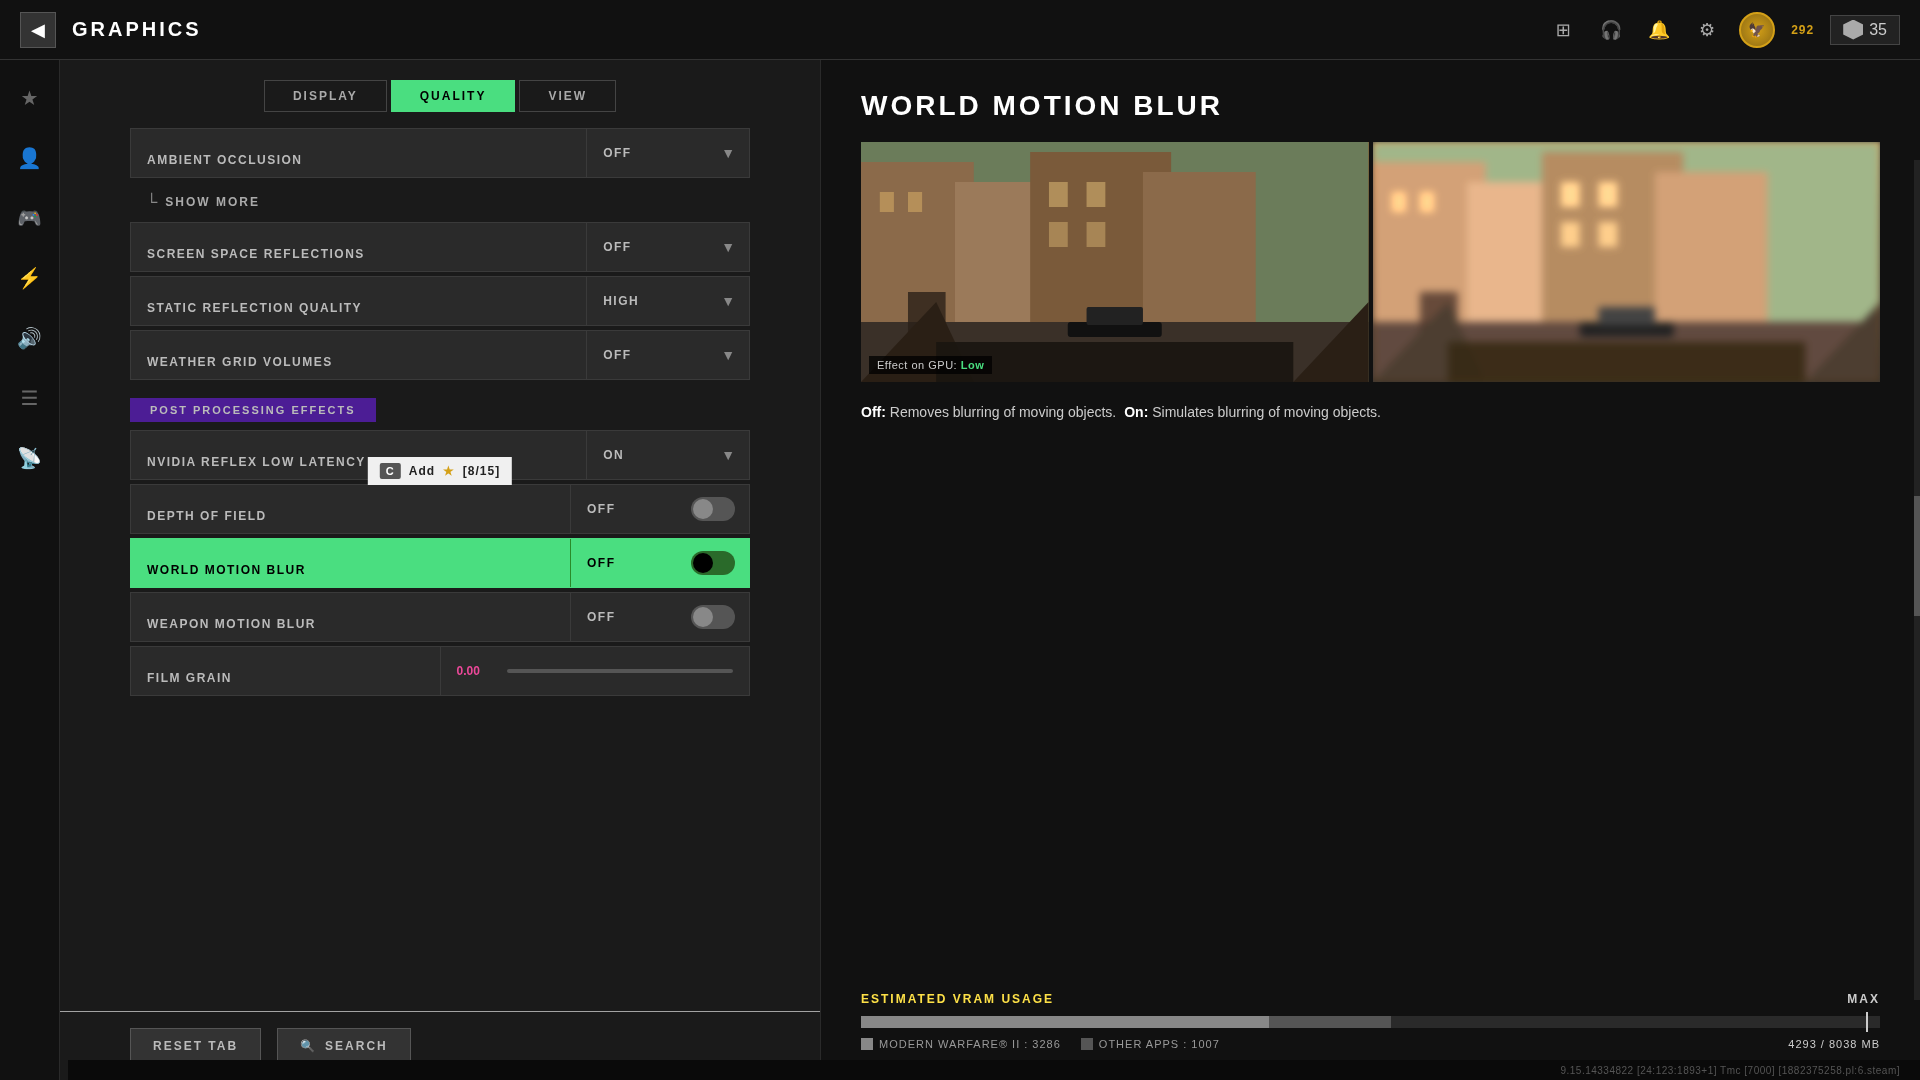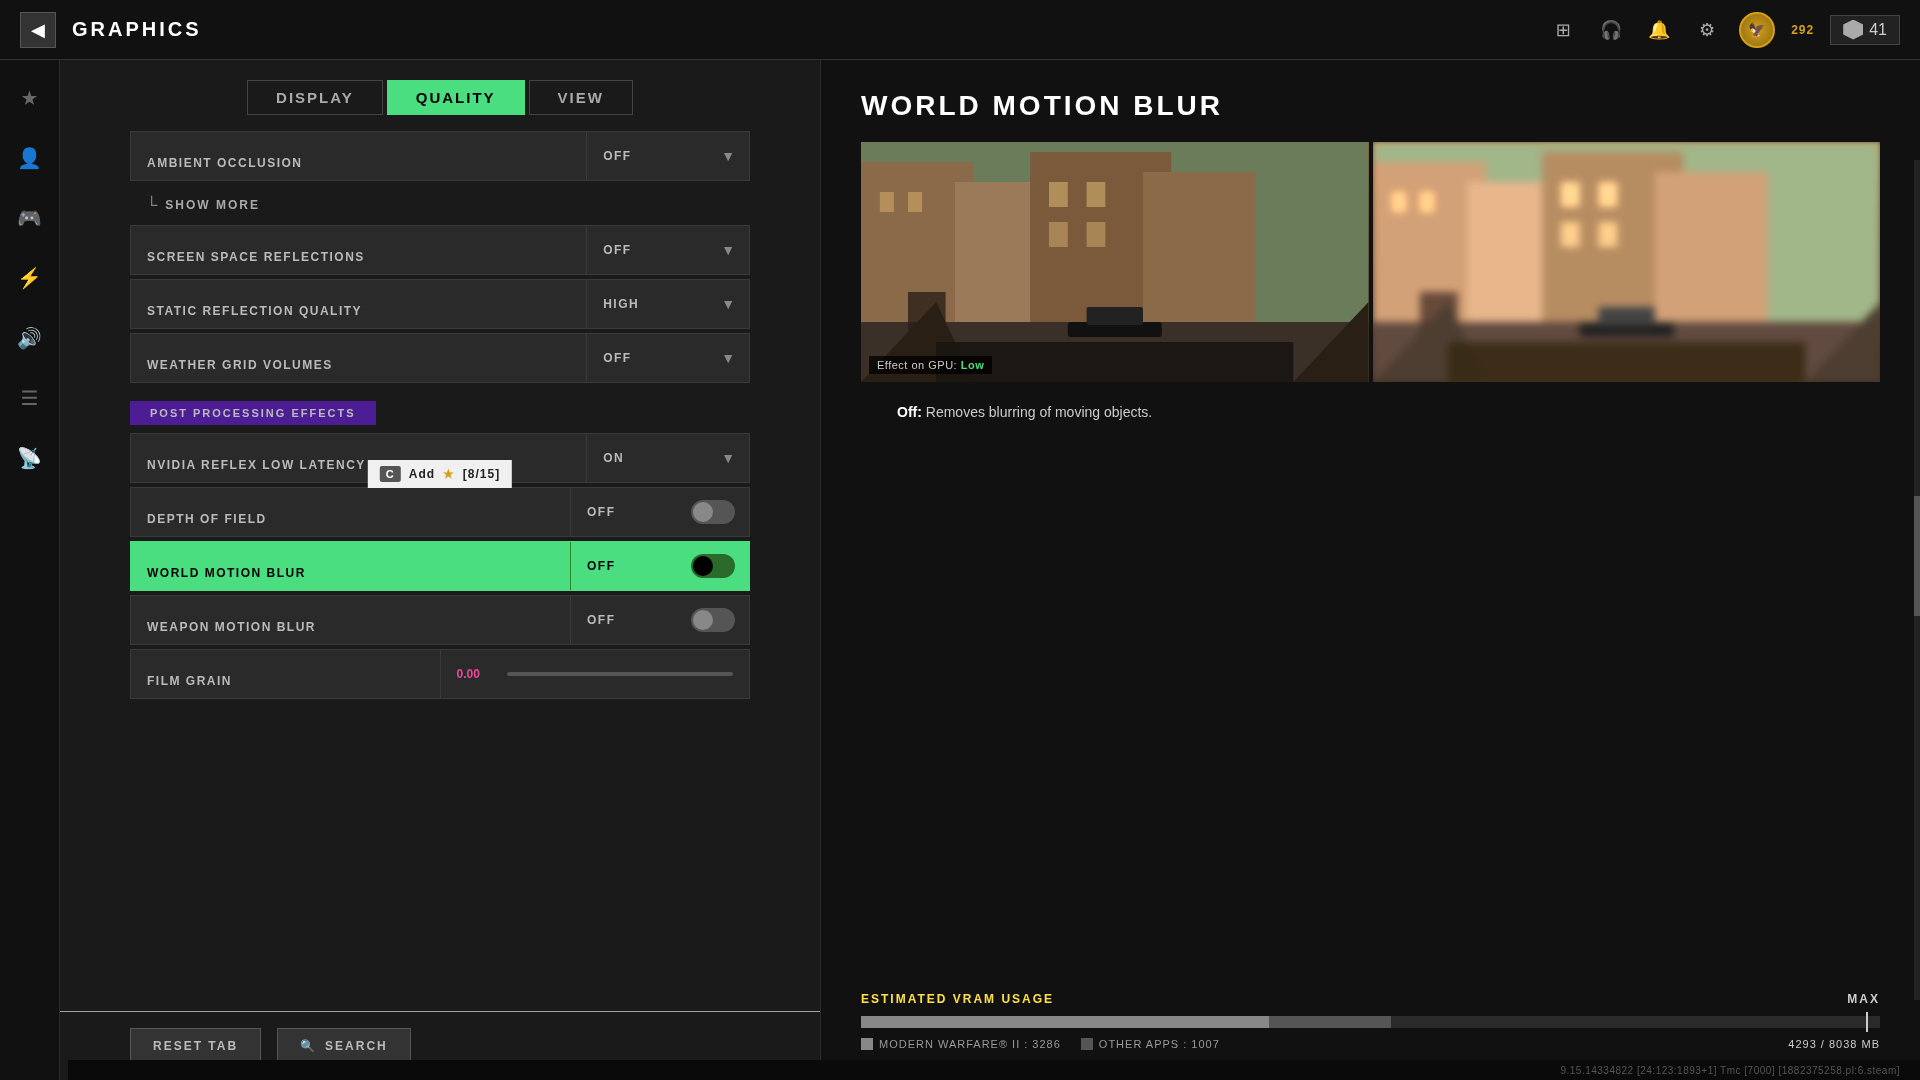--- a/index.html
+++ b/index.html
@@ -137,21 +137,21 @@
     
     .tabs-bar {
       display: flex;
       align-items: center;
       justify-content: center;
       padding: 20px 0 16px;
       gap: 4px;
     }
     .tab {
       padding: 8px 28px;
-      font-size: 15px;
+      font-size: 12px;
       font-weight: bold;
       letter-spacing: 2px;
       text-transform: uppercase;
       cursor: pointer;
       border: 1px solid #444;
       color: #aaa;
       background: transparent;
       text-align: right;
     }
     .tab.active {
@@ -426,21 +426,20 @@
       height: 100%;
       background: 
         linear-gradient(180deg, #c47a3a 0%, #8b5a2b 30%, #6b4423 60%, #3a2810 100%);
       filter: blur(2px) brightness(1.2);
       position: relative;
     }
 
     .description-block {
       display: flex;
       gap: 8px;
-      margin-left: 36px;
     }
     .desc-line {
       font-size: 14px;
       color: #ccc;
       line-height: 1.5;
     }
     .desc-keyword {
       font-weight: bold;
       color: #fff;
     }
@@ -589,21 +588,21 @@
   <span class="header-title">GRAPHICS</span>
   <div class="header-right">
     <div class="header-icon">⊞</div>
     <div class="header-icon">🎧</div>
     <div class="header-icon">🔔</div>
     <div class="header-icon">⚙</div>
     <div class="header-avatar">🦅</div>
     <span class="header-points">292</span>
     <div class="header-cod-points">
       <div class="cod-icon"></div>
-      <span>41</span>
+      <span>35</span>
     </div>
   </div>
 </div>
 
 <div class="main-layout">
 
   <div class="left-sidebar">
     <div class="sidebar-icon">★</div>
     <div class="sidebar-icon">👤</div>
     <div class="sidebar-icon">🎮</div>
@@ -793,20 +792,23 @@
             </svg>
           </div>
         </div>
       </div>
     </div>
 
     <div class="description-block">
       <p class="desc-line">
         <span class="desc-keyword">Off:</span><span> Removes blurring of moving objects.</span>
       </p>
+      <p class="desc-line">
+        <span class="desc-keyword">On:</span><span> Simulates blurring of moving objects.</span>
+      </p>
     </div>
 
     <div class="vram-section">
       <div class="vram-header">
         <span class="vram-title">ESTIMATED VRAM USAGE</span>
         <span class="vram-max">MAX</span>
       </div>
       <div class="vram-bar-container">
         <div class="vram-bar-mw" style="width:40%;"></div>
         <div class="vram-bar-other" style="left:40%; width:12%;"></div>

